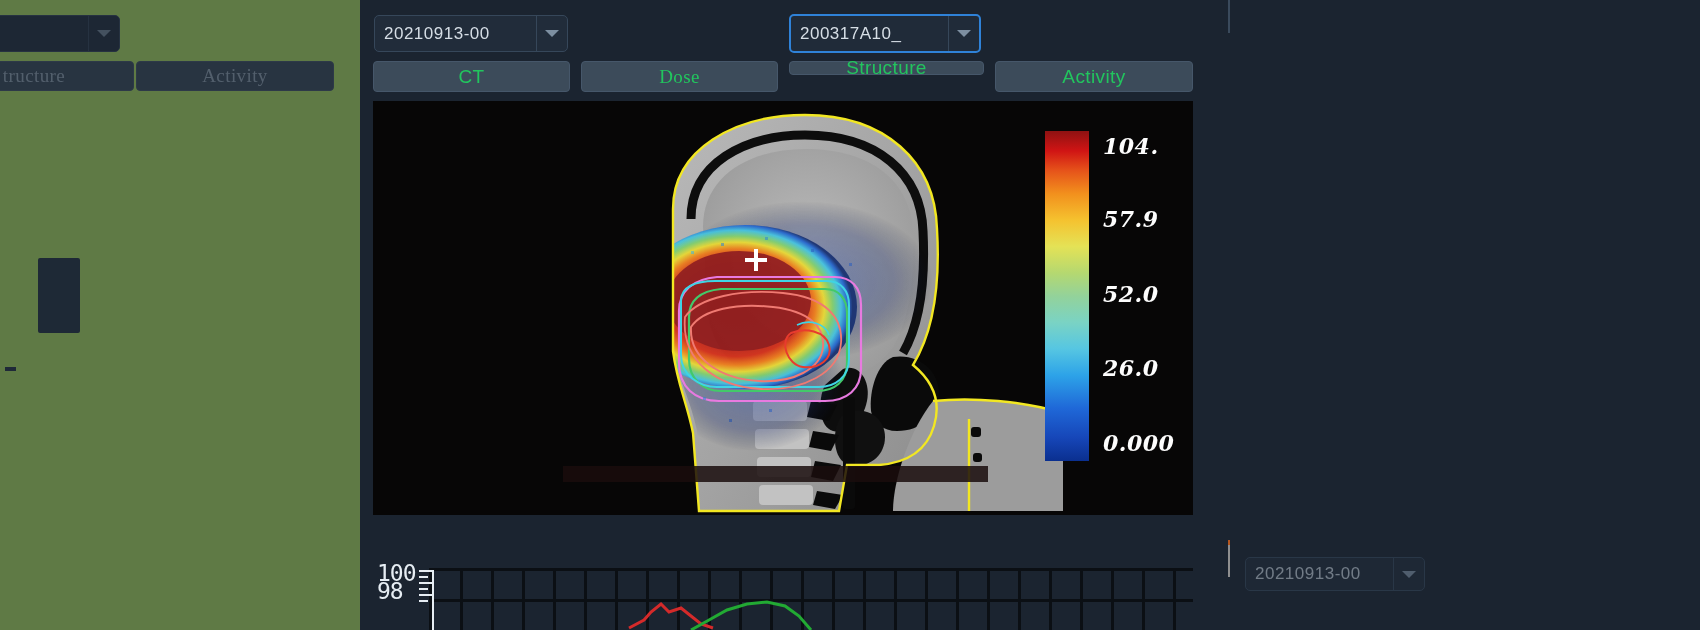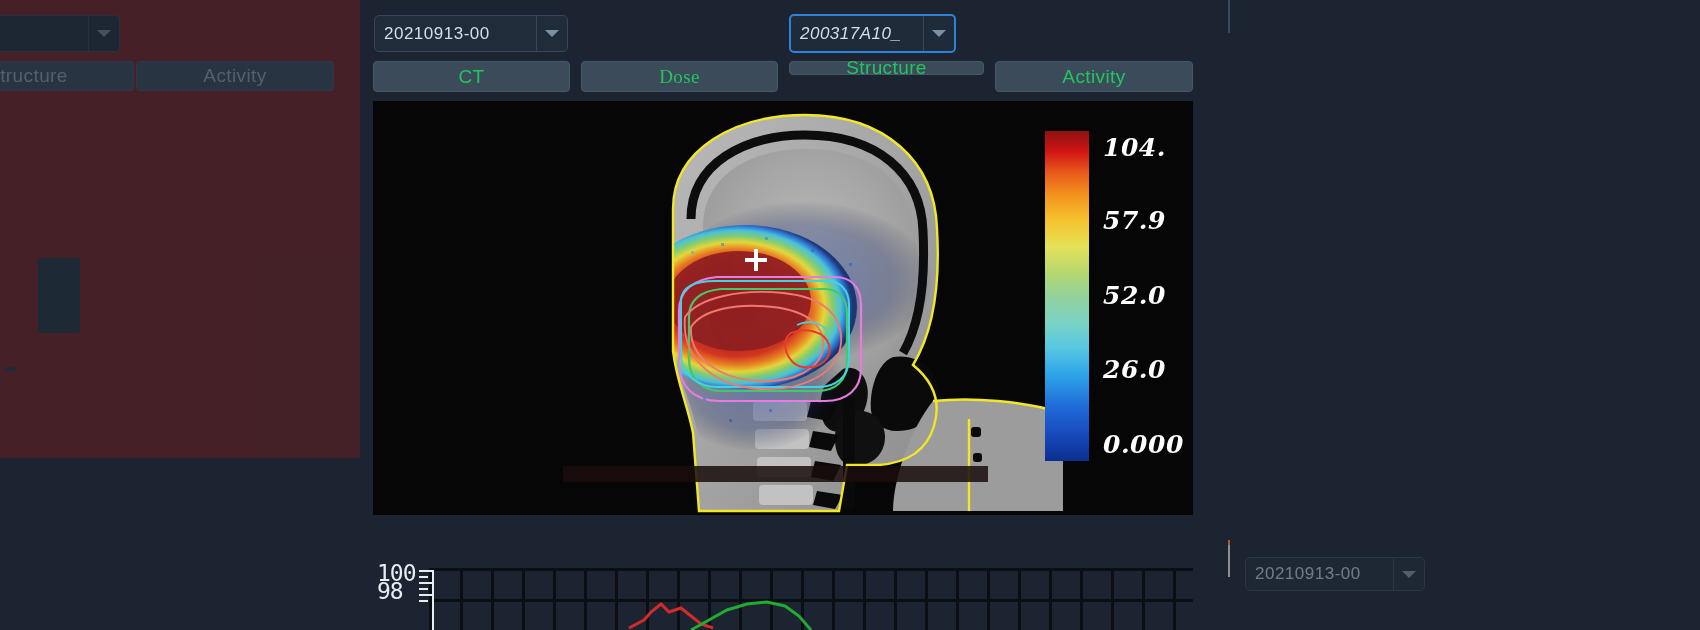--- a/index.html
+++ b/index.html
@@ -35,22 +35,22 @@
 
   .tabbtn{
     position:absolute;display:flex;align-items:center;justify-content:center;
     background:#3c4b5a;border:1px solid #46576a;border-radius:4px;
     font-size:19px;color:#22c55e;letter-spacing:.4px;
     box-sizing:border-box;
   }
 
   
   #left-panel{
-    left:0;top:0;width:360px;height:458px;
-    background:#7f1d1d;opacity:.42;
+    left:0;top:0;width:360px;height:630px;
+    background:#bef264;opacity:.42;font-family:Liberation Serif, serif;
   }
   #left-panel .tabbtn{color:#9fb0bf;}
   #left-ghost-rect{
     position:absolute;left:38px;top:258px;width:42px;height:75px;
     background:#243040;border-radius:2px;
   }
   #left-ghost-mark{
     position:absolute;left:5px;top:367px;width:11px;height:4px;
     background:#263243;
   }
@@ -66,21 +66,21 @@
   #colorbar{
     position:absolute;left:672px;top:30px;width:44px;height:330px;
     background:linear-gradient(to top,
       #0a2f8f 0%, #1646b8 7%, #1f68d8 16%, #2da3e8 26%,
       #56c6e2 34%, #7ad3c4 42%, #93d29a 50%, #b5d870 57%,
       #e4e256 65%, #f5c22f 73%, #f2901d 81%, #e6531a 88%,
       #d01414 94%, #8e1212 100%);
   }
   .cb-label{
     position:absolute;left:730px;font-family:"DejaVu Serif",serif;
-    font-style:italic;font-weight:700;font-size:25px;color:#fdfdfd;
+    font-style:italic;font-weight:700;font-size:22px;color:#fdfdfd;
     letter-spacing:.5px;white-space:nowrap;
   }
 
   
   #crosshair{position:absolute;left:372px;top:148px;width:22px;height:22px;}
   #crosshair i{position:absolute;background:#fff;}
   #crosshair i.h{left:0;top:9px;width:22px;height:4px;}
   #crosshair i.v{left:9px;top:0;width:4px;height:22px;}
 
   
@@ -140,21 +140,21 @@
   <div id="left-ghost-mark"></div>
 </div>
 
 <div class="combo" id="plan-combo" style="left:374px;top:15px;width:194px;height:37px;">
   <span class="txt">20210913-00</span>
   <span class="arrowbox">
     <span class="caret"></span>
   </span>
 </div>
 
-<div class="combo focused" id="patient-combo" style="left:789px;top:14px;width:167px;height:39px;font-style:italic;">
+<div class="combo focused" id="patient-combo" style="left:789px;top:14px;width:192px;height:39px;">
   <span class="txt">200317A10_</span>
   <span class="arrowbox">
     <span class="caret"></span>
   </span>
 </div>
 
 <div class="tabbtn" id="tab-ct" style="left:373px;top:61px;width:197px;height:31px;">
   <span>CT</span>
 </div>
 <div class="tabbtn" id="tab-dose" style="left:581px;top:61px;width:197px;height:31px;font-family:Liberation Serif, serif;">

